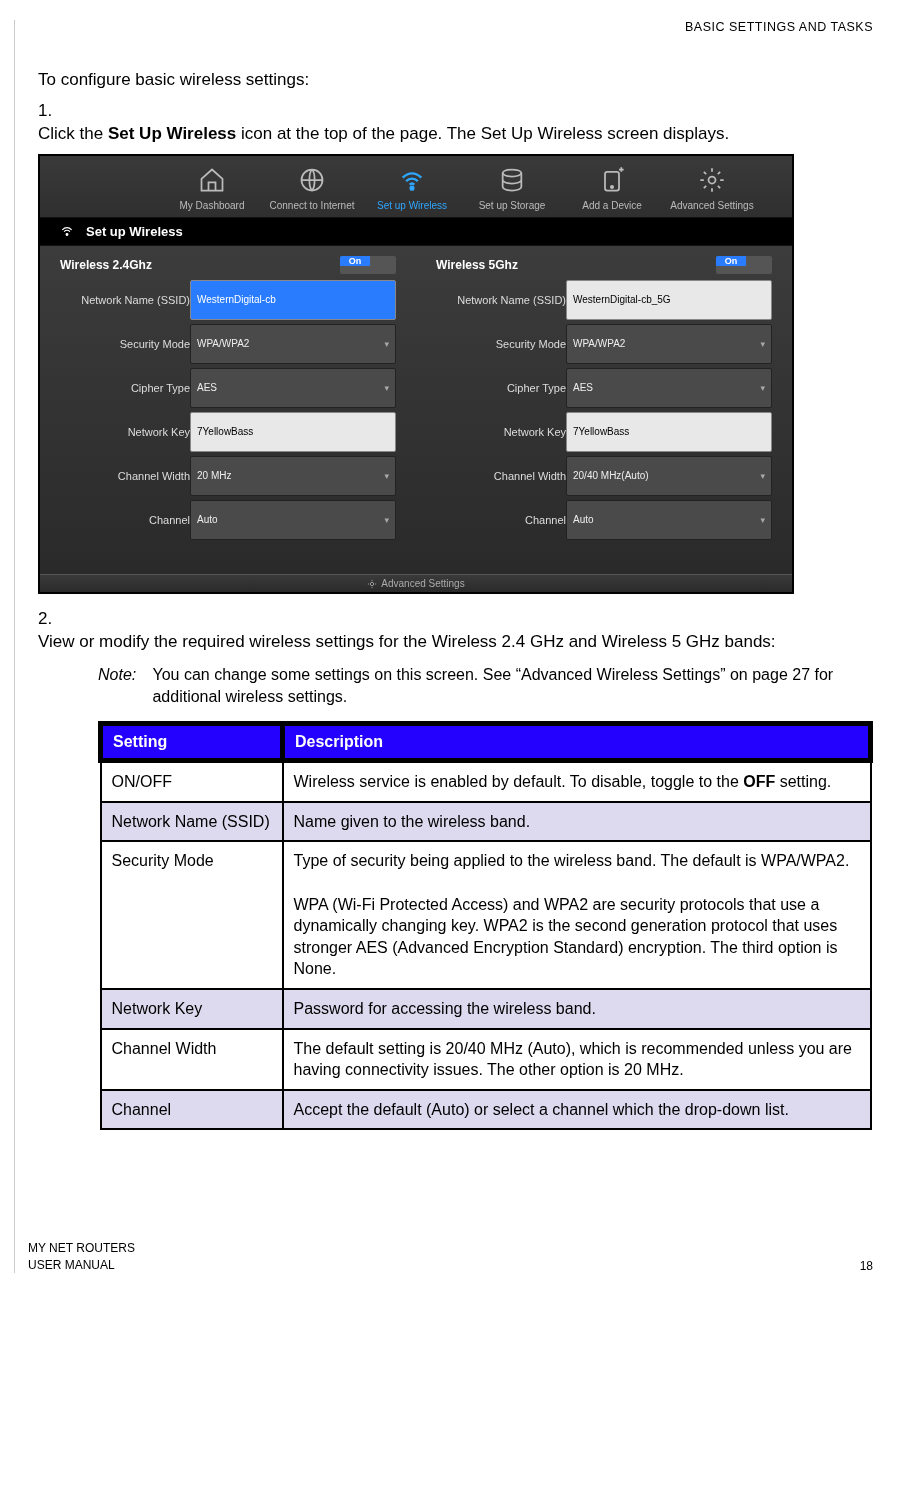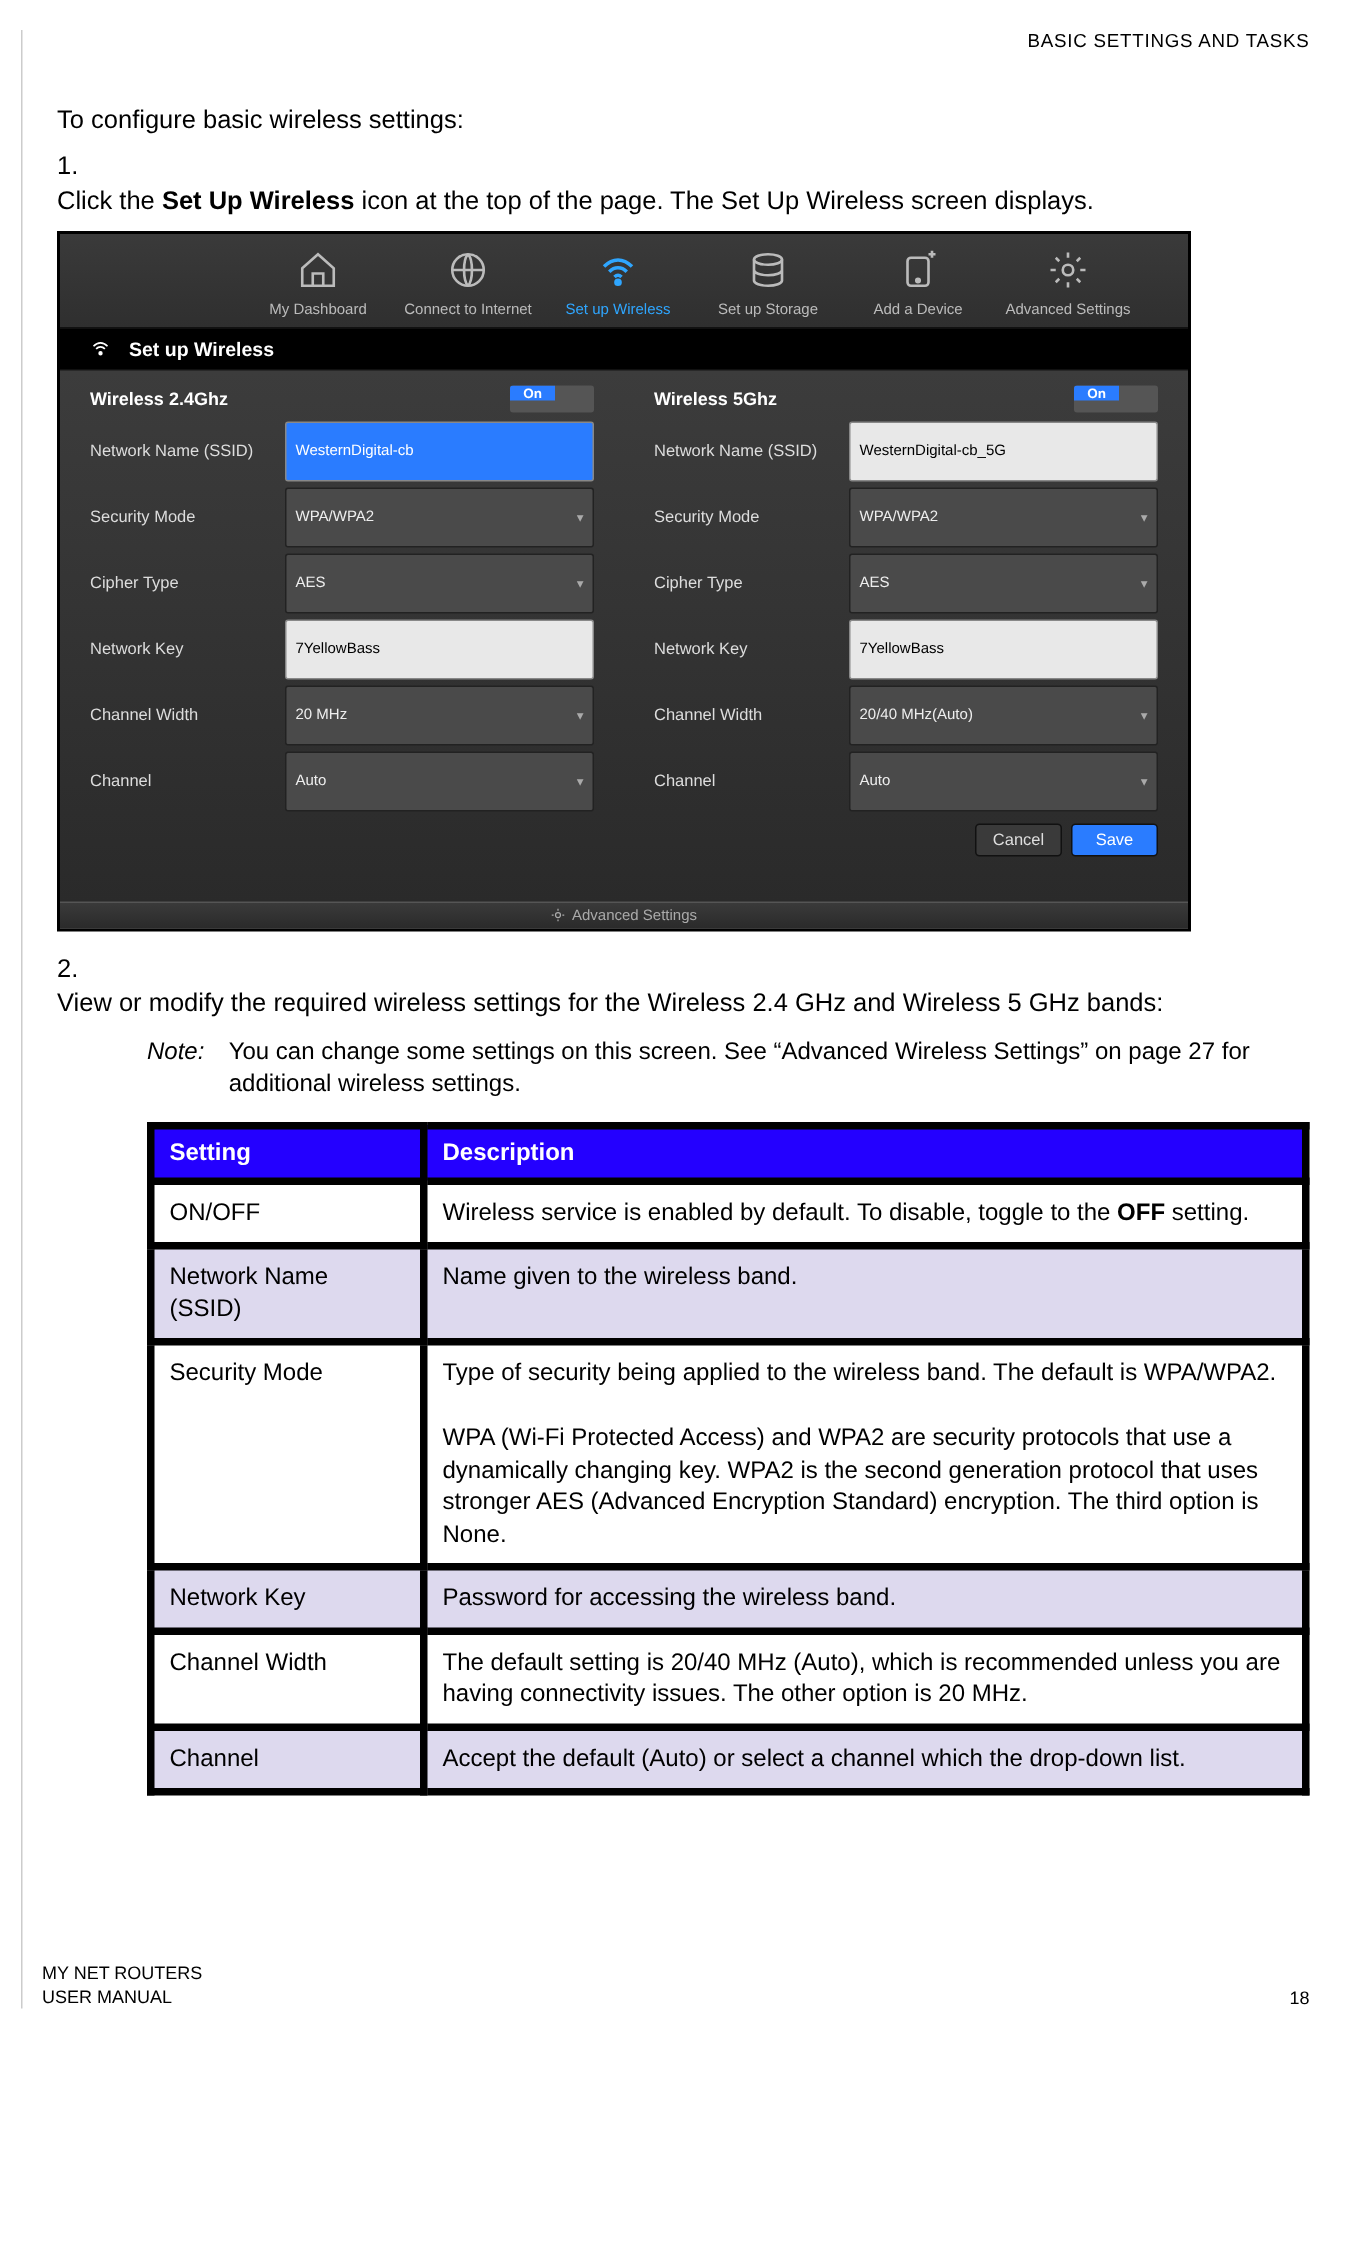--- a/index.html
+++ b/index.html
@@ -68,20 +68,21 @@
     display: flex;
     align-items: center;
     gap: 10px;
     border-bottom: 1px solid #111;
   }
   .panelbody {
     display: flex;
     padding: 10px 20px 30px 20px;
     gap: 40px;
     background: linear-gradient(#3c3c3c, #2a2a2a);
+    text-align: right;
   }
   .col { flex: 1; }
   .col h4 { color: #fff; font-size: 12px; font-weight: bold; margin-bottom: 6px; display: flex; align-items: center; justify-content: space-between; }
   .onsw {
     display: inline-flex;
     width: 56px; height: 18px;
     background: #555; border-radius: 2px;
     overflow: hidden;
     font-size: 9px;
     flex-direction: column;
@@ -133,21 +134,21 @@
   }
   table.settings th {
     background: #2400ff;
     color: #fff;
     text-align: left;
     padding: 7px 10px;
     font-weight: bold;
     border: 5px solid #000000;
   }
   table.settings td {
-    border: 5px solid #000000;
+    border: 2px solid #000000;
     padding: 8px 10px;
     vertical-align: top;
     line-height: 1.35;
   }
   table.settings tr.alt td { background: #ddd9ee; }
   table.settings td:first-child { width: 182px; }
 
   .footer {
     margin-top: 110px;
     display: flex;
@@ -322,24 +323,20 @@
             <span class="chev">▾</span>
           </div>
         </div>
       <div class="frow">
           <div class="lbl">Channel</div>
           <div class="ctl sel">
             <span>Auto</span>
             <span class="chev">▾</span>
           </div>
         </div>
-      <div class="btnrow">
-        <div class="btn cancel">Cancel</div>
-        <div class="btn save">Save</div>
-      </div>
     </div>
   </div>
   <div class="advbar">
     <svg width="10" height="10" viewBox="0 0 24 24" fill="none" stroke="#aaa" stroke-width="2" style="vertical-align:middle;margin-right:4px">
         <circle cx="12" cy="12" r="4"></circle>
         <path d="M12 2v3M12 19v3M2 12h3M19 12h3"></path>
       </svg><span>Advanced Settings</span>
   </div>
 </div>
 

